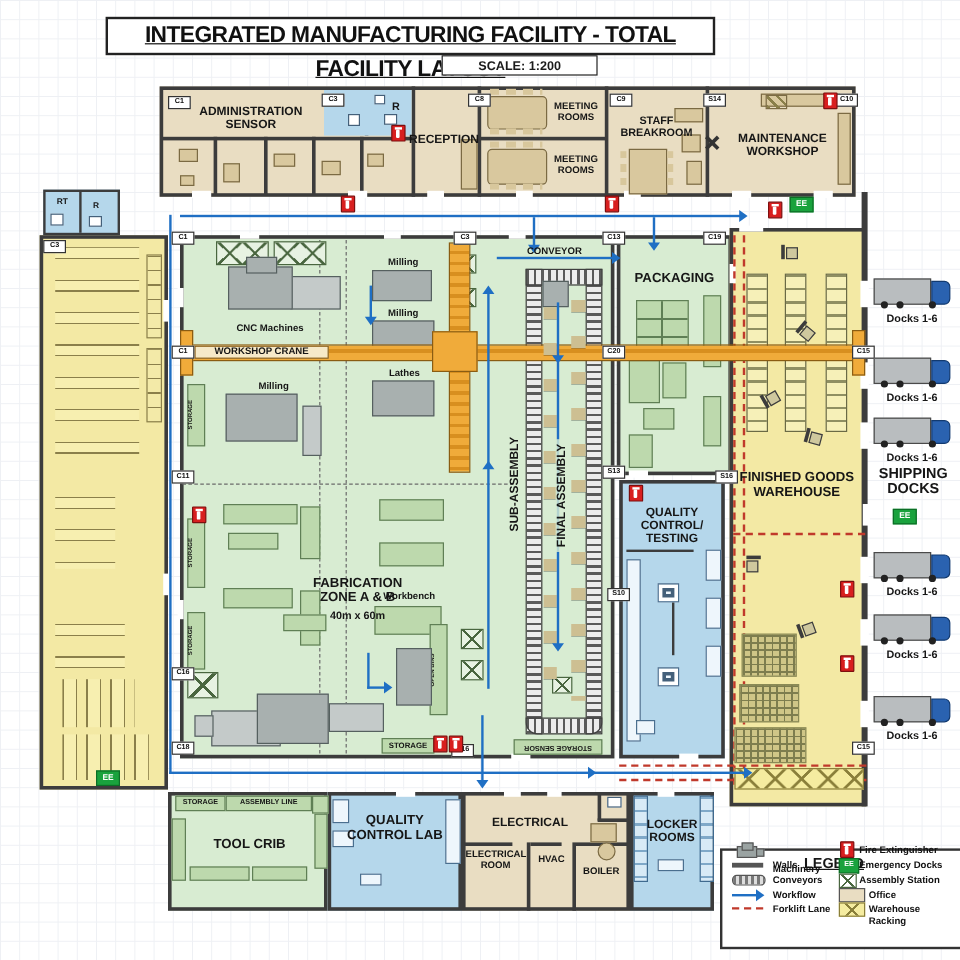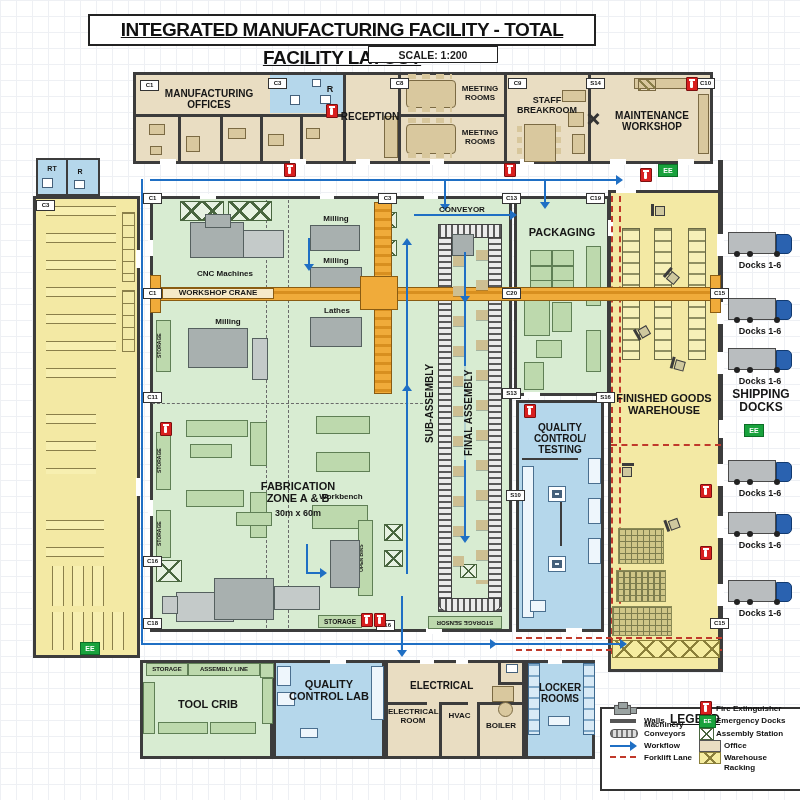--- a/index.html
+++ b/index.html
@@ -104,21 +104,21 @@
   <div class="wall" style="left:343px;top:72px;width:3px;height:92px"></div>
   <div class="wall" style="left:398px;top:72px;width:3px;height:92px"></div>
   <div class="wall" style="left:504px;top:72px;width:3px;height:92px"></div>
   <div class="wall" style="left:588px;top:72px;width:3px;height:92px"></div>
   <div class="wall" style="left:135px;top:114px;width:210px;height:3px"></div>
   <div class="wall" style="left:398px;top:114px;width:108px;height:3px"></div>
   <div class="wall" style="left:178px;top:114px;width:3px;height:48px"></div>
   <div class="wall" style="left:220px;top:114px;width:3px;height:48px"></div>
   <div class="wall" style="left:260px;top:114px;width:3px;height:48px"></div>
   <div class="wall" style="left:300px;top:114px;width:3px;height:48px"></div>
-  <div class="lbl f10" style="left:147px;top:88px;width:124px">MANUFACTURING OFFICES</div>
+  <div class="lbl f10" style="left:147px;top:88px;width:124px">ADMINISTRATION SENSOR</div>
 
   <div class="abs blue-bg" style="left:270px;top:75px;width:73px;height:38px;z-index:9"></div>
   <div class="wall" style="left:304px;top:75px;width:3px;height:38px"></div>
   <div class="wfix" style="left:276px;top:79px;width:9px;height:7px"></div>
   <div class="wfix" style="left:290px;top:95px;width:8px;height:8px"></div>
   <div class="wfix" style="left:312px;top:79px;width:7px;height:6px"></div>
   <div class="wfix" style="left:320px;top:95px;width:9px;height:7px"></div>
   <div class="lbl f9" style="left:324px;top:84px;width:12px">R</div>
 
   <div class="tf" style="left:149px;top:124px;width:14px;height:9px"></div>
@@ -214,21 +214,21 @@
   <div class="crane" style="left:710px;top:275px;width:9px;height:36px"></div>
   <div class="crane cranevstripe" style="left:374px;top:202px;width:16px;height:190px"></div>
   <div class="crane" style="left:360px;top:276px;width:36px;height:32px"></div>
   <div class="lbl f8" style="left:162px;top:288px;width:110px;background:#f6e9c8;border:1px solid #8a5c12;z-index:21">WORKSHOP CRANE</div>
 
   <div class="gf vtext lbl" style="left:156px;top:320px;width:13px;height:50px;font-size:5px">STORAGE</div>
   <div class="gf vtext lbl" style="left:156px;top:432px;width:13px;height:56px;font-size:5px">STORAGE</div>
   <div class="gf vtext lbl" style="left:156px;top:510px;width:13px;height:46px;font-size:5px">STORAGE</div>
 
   <div class="lbl f11" style="left:246px;top:480px;width:104px">FABRICATION ZONE A &amp; B</div>
-  <div class="lbl f9" style="left:266px;top:508px;width:64px">30m x 60m</div>
+  <div class="lbl f9" style="left:266px;top:508px;width:64px">40m x 60m</div>
 
   <div class="gf" style="left:186px;top:420px;width:60px;height:15px"></div>
   <div class="gf" style="left:250px;top:422px;width:15px;height:42px"></div>
   <div class="gf" style="left:190px;top:444px;width:40px;height:12px"></div>
   <div class="gf" style="left:186px;top:490px;width:56px;height:15px"></div>
   <div class="gf" style="left:250px;top:492px;width:15px;height:44px"></div>
   <div class="gf" style="left:236px;top:512px;width:34px;height:12px"></div>
 
   <div class="gf" style="left:316px;top:416px;width:52px;height:16px"></div>
   <div class="gf" style="left:316px;top:452px;width:52px;height:18px"></div>

